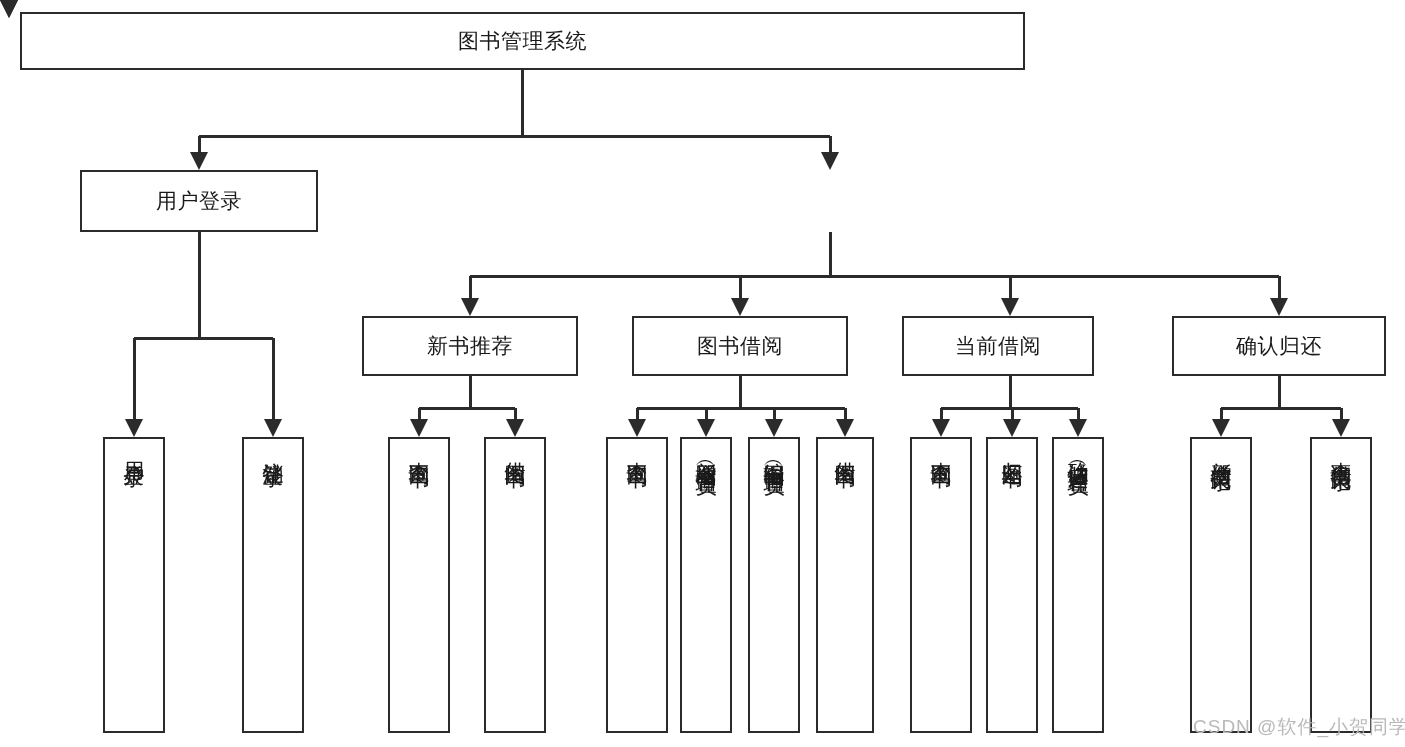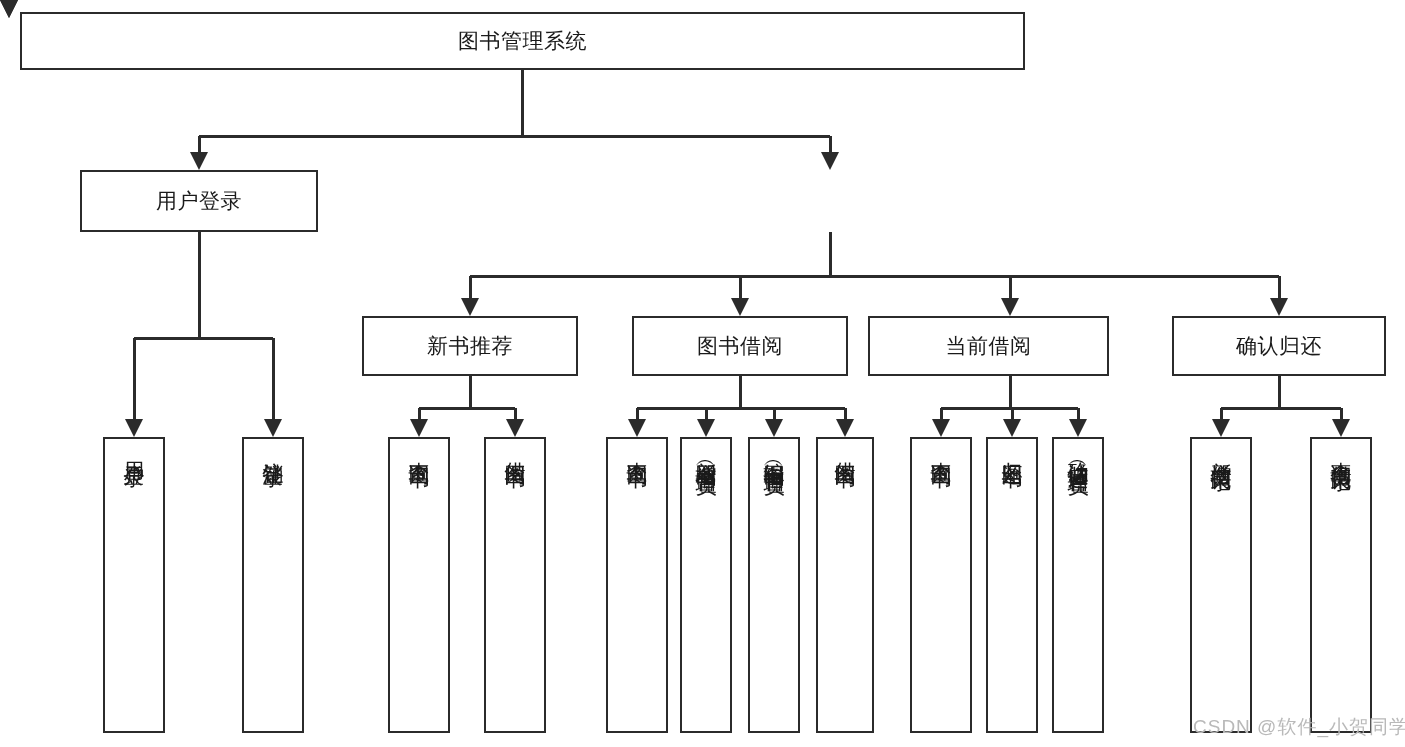--- a/index.html
+++ b/index.html
@@ -122,21 +122,21 @@
   <div class="arrow" id="a-bm-1" style="left: 731px; top: 298px;"></div>
   <div class="arrow" id="a-bm-2" style="left: 1001px; top: 298px;"></div>
   <div class="arrow" id="a-bm-3" style="left: 1270px; top: 298px;"></div>
 
   <div class="node" id="node-new-book-recommend" style="left: 362px; top: 316px; width: 216px; height: 60px;">
     <span class="label">新书推荐</span>
   </div>
   <div class="node" id="node-book-borrow" style="left: 632px; top: 316px; width: 216px; height: 60px;">
     <span class="label">图书借阅</span>
   </div>
-  <div class="node" id="node-current-borrow" style="left: 868px; top: 316px; width: 241px; height: 60px;">
+  <div class="node" id="node-current-borrow" style="left: 902px; top: 316px; width: 192px; height: 60px;">
     <span class="label">当前借阅</span>
   </div>
   <div class="node" id="node-borrow-record" style="left: 1172px; top: 316px; width: 214px; height: 60px;">
     <span class="label">确认归还</span>
   </div>
 
   <div id="leaf-layer">
       <div class="node leaf" style="left: 103px; top: 437px; width: 62px; height: 296px;">
         <span class="label">用户登录</span>
       </div>

